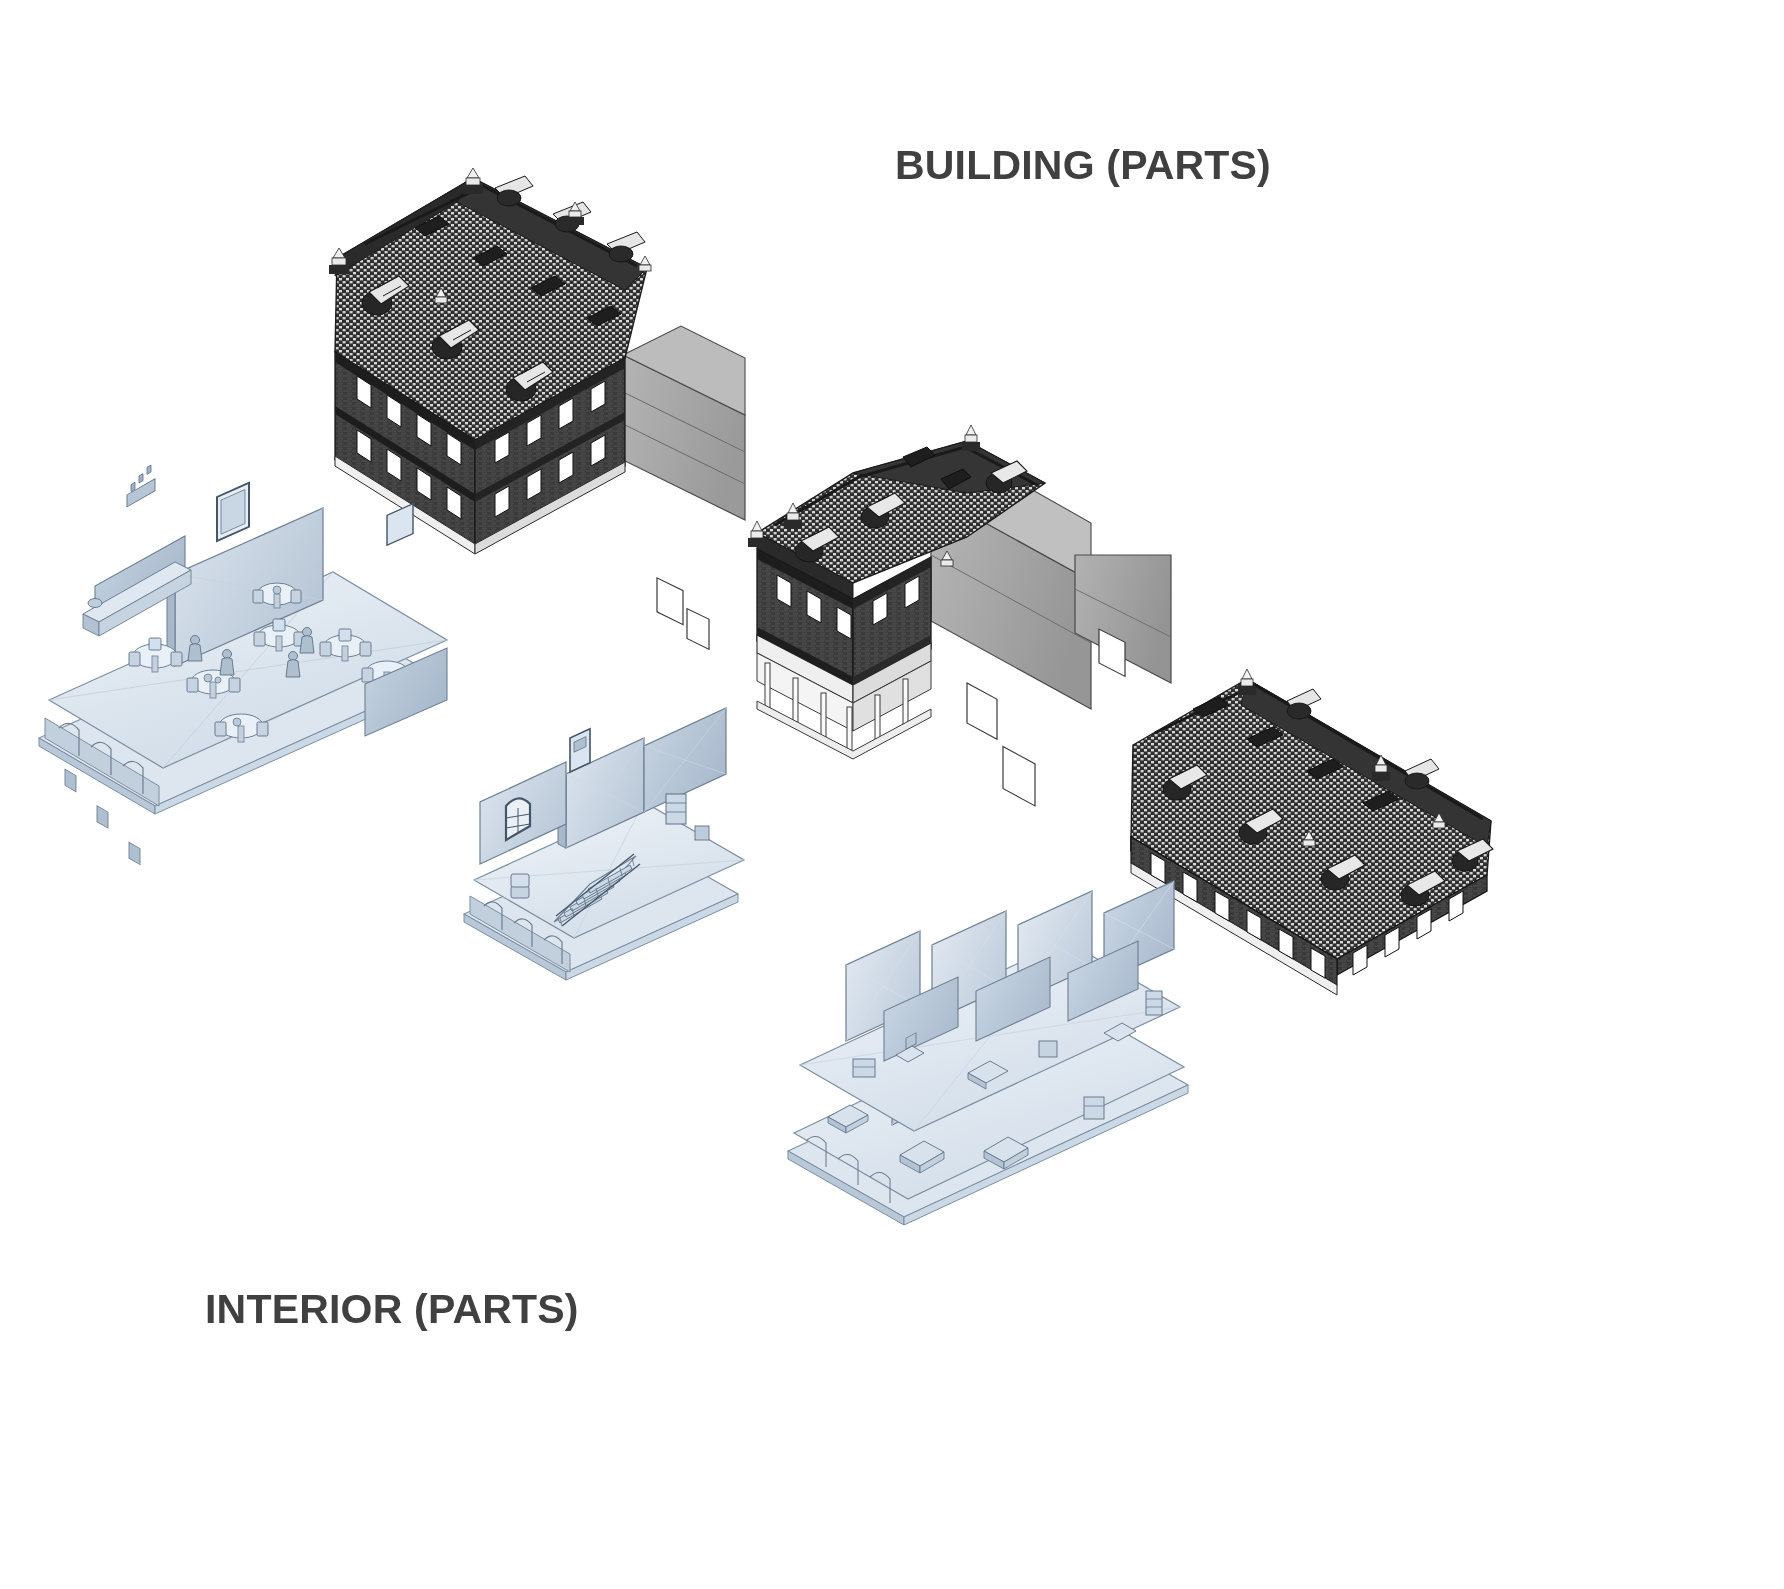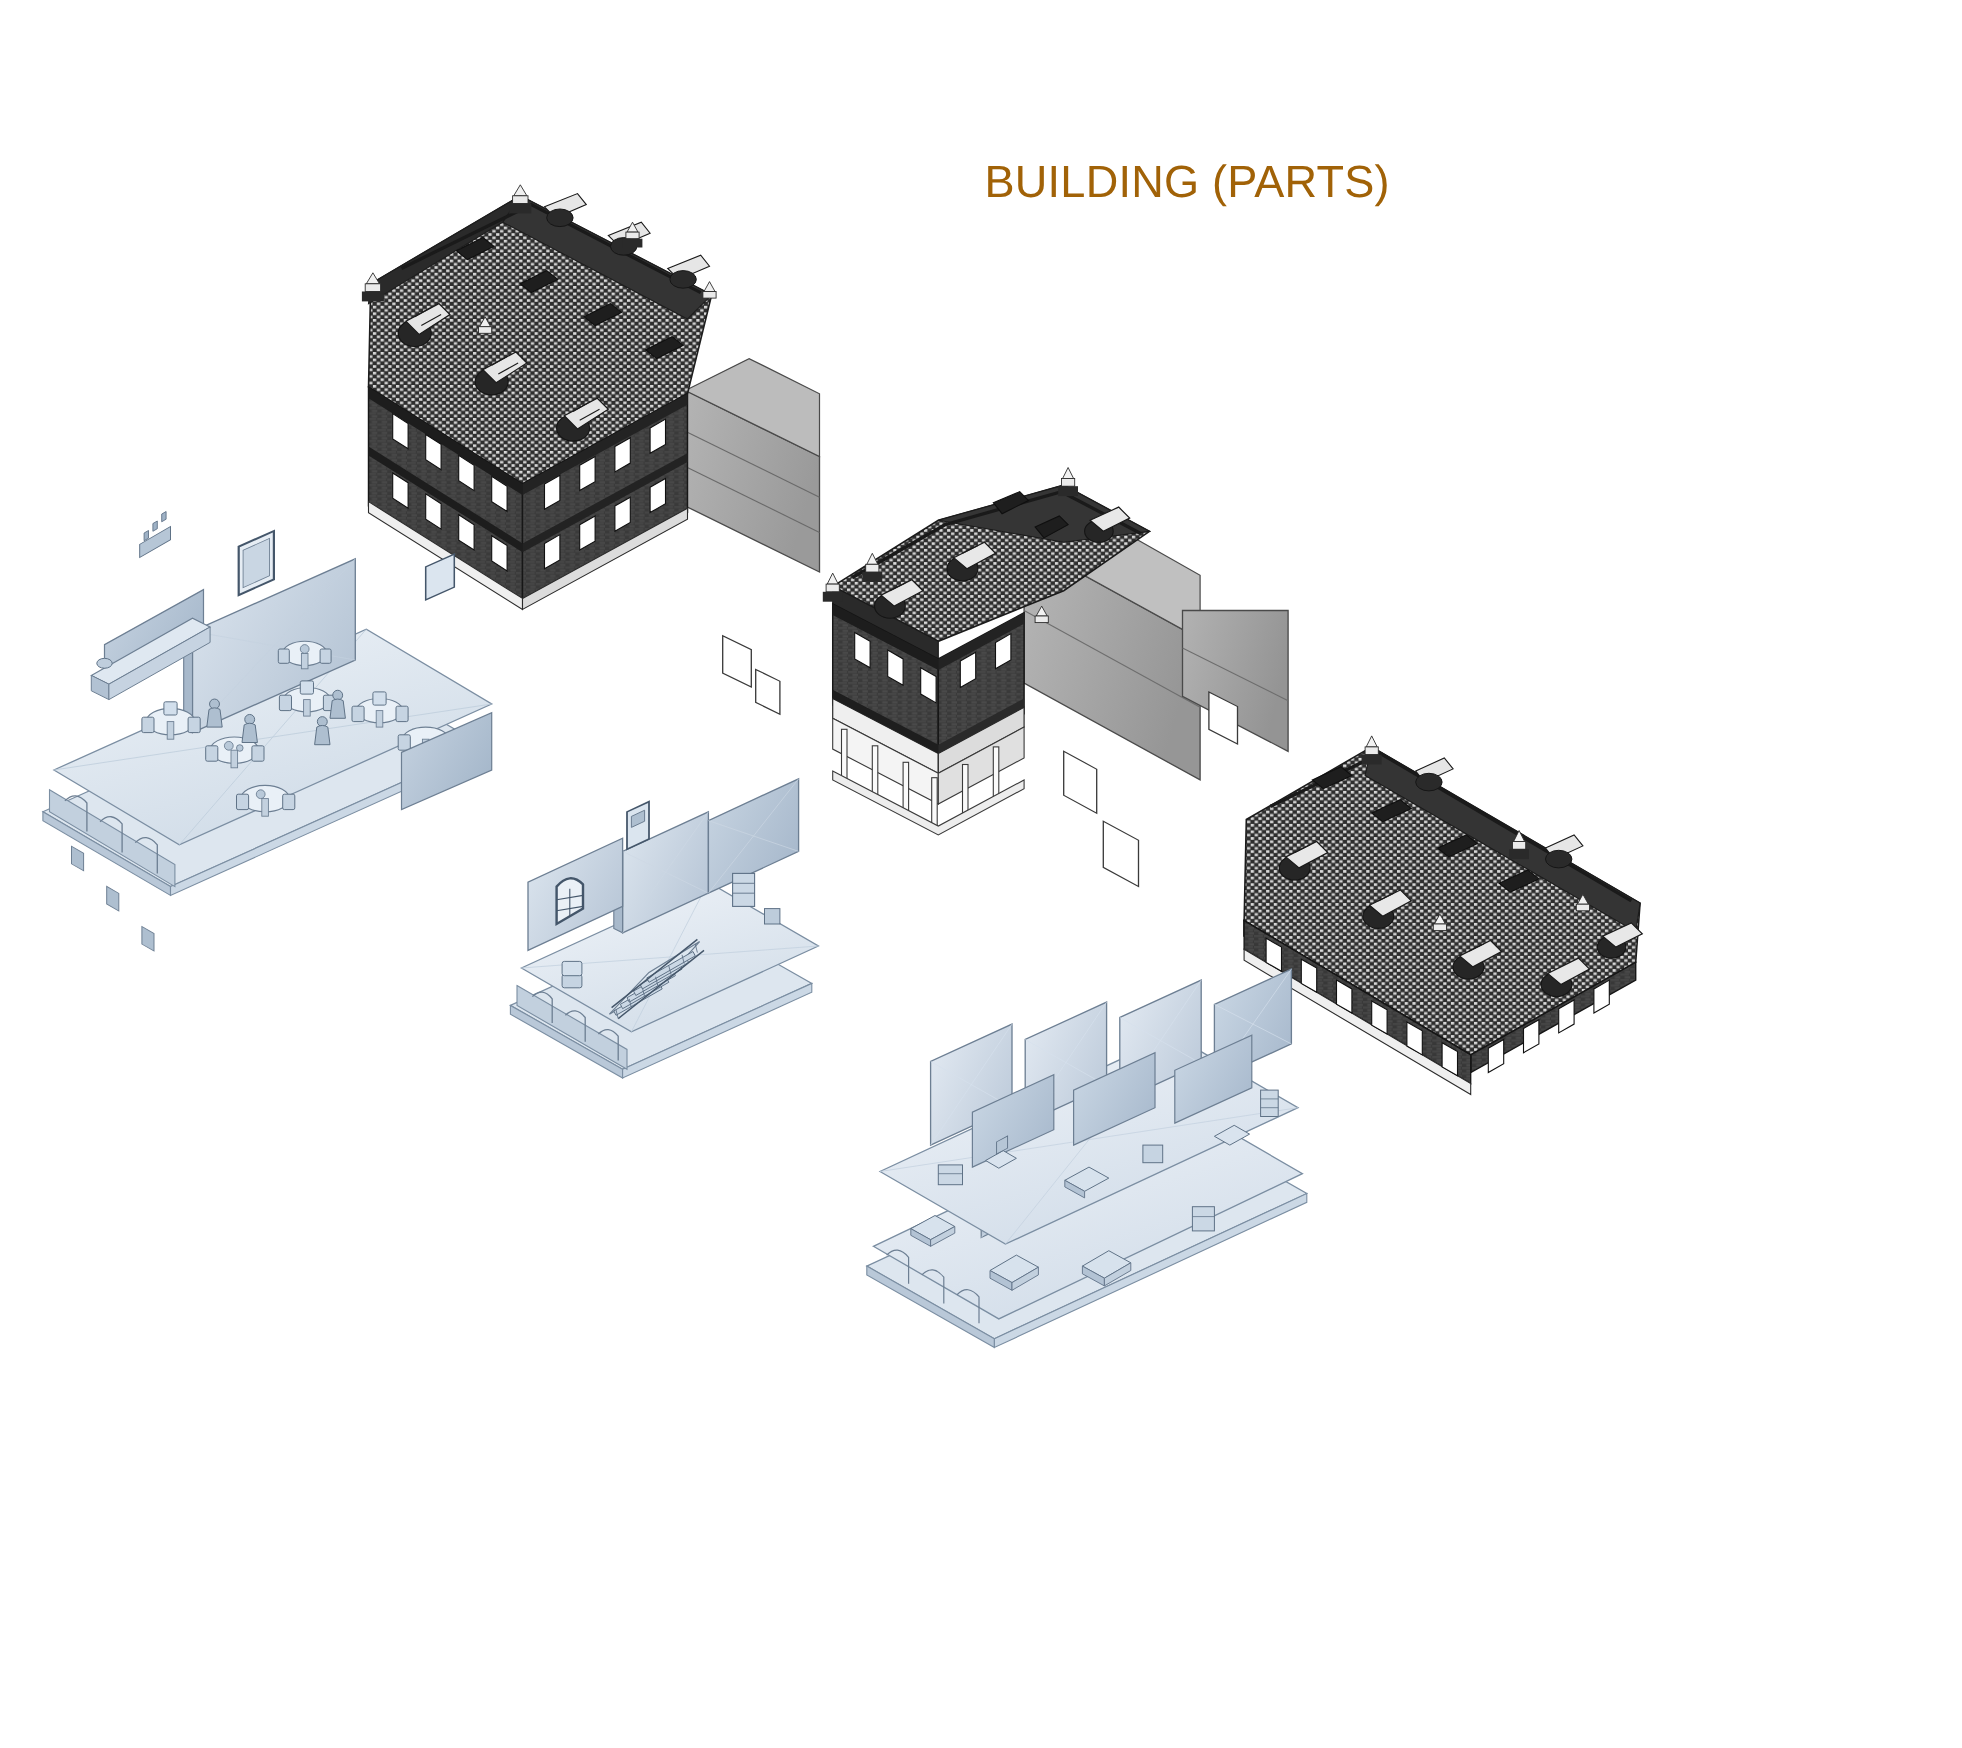--- a/index.html
+++ b/index.html
@@ -1,21 +1,21 @@
 <!DOCTYPE html>
 <html><head>
 <meta charset="utf-8">
 <style>
   html,body{margin:0;padding:0;background:#ffffff;}
   body{width:1784px;height:1589px;position:relative;overflow:hidden;
        font-family:"Liberation Sans","DejaVu Sans",sans-serif;}
 
   .stage{position:absolute;inset:0;background:#ffffff;}
 
-  .label{position:absolute;font-weight:normal;color:#a16207;letter-spacing:0.2px;white-space:nowrap;}
+  .label{position:absolute;font-weight:bold;color:#404040;letter-spacing:0.2px;white-space:nowrap;}
   #label-building{left:895px;top:142px;font-size:41px;}
   #label-interior{left:205px;top:1286px;font-size:41px;}
 
   .model{position:absolute;}
   .model svg{display:block;width:100%;height:100%;overflow:visible;}
 
   
   #model-building-main   {left:325px;  top:140px;  width:440px; height:430px;}
   #model-building-corner {left:735px;  top:385px;  width:390px; height:380px;}
   #model-building-long   {left:1095px; top:575px;  width:460px; height:420px;}
@@ -25,20 +25,21 @@
   #model-interior-stair   {left:450px; top:690px;  width:300px; height:290px;}
   #model-interior-rooms   {left:780px; top:865px;  width:420px; height:360px;}
 </style>
 </head>
 <body>
 
 <div class="stage">
 
   <div class="label" id="label-building">BUILDING (PARTS)</div>
 
+  <div class="label" id="label-interior">INTERIOR (PARTS)</div>
 
   <div class="model" id="model-building-main">
     <svg viewBox="0 0 440 430">
       <defs>
         <pattern id="tileA" width="7" height="6" patternUnits="userSpaceOnUse">
           <rect width="7" height="6" fill="#2e2e2e"></rect>
           <rect x="0" y="0" width="3" height="2.4" fill="#d8d8d8"></rect>
           <rect x="3.6" y="3" width="3" height="2.4" fill="#d0d0d0"></rect>
         </pattern>
         <pattern id="brickA" width="9" height="5" patternUnits="userSpaceOnUse">

